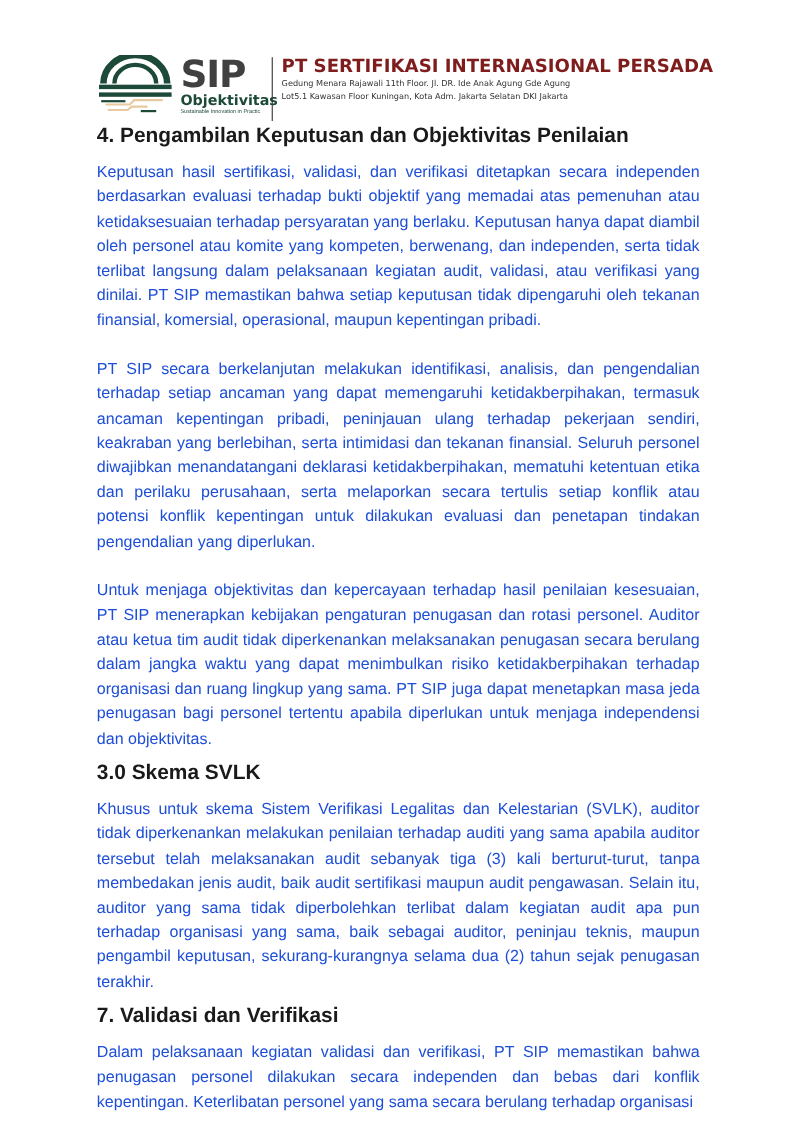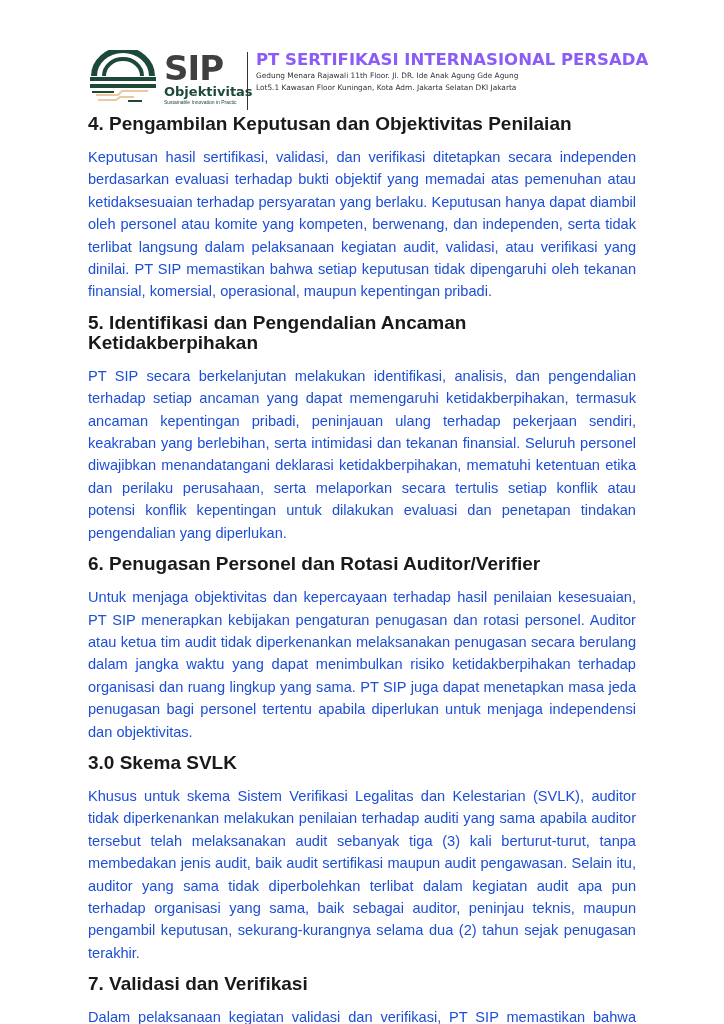--- a/index.html
+++ b/index.html
@@ -5,21 +5,21 @@
     html, body { margin: 0; padding: 0; background: #ffffff; }
     body { width: 724px; height: 1024px; position: relative; overflow: hidden; font-family: "Liberation Sans", sans-serif; color: #1e1e1e; }
     .header { position: absolute; left: 88px; top: 40px; width: 580px; height: 70px; }
     .logo { position: absolute; left: 0; top: 10px; width: 70px; height: 56px; }
     .brand { position: absolute; left: 76px; top: 12px; }
     .brand-sip { font-family: "DejaVu Sans", sans-serif; font-weight: bold; font-size: 34px; line-height: 32px; color: #404040; letter-spacing: -1px; }
     .brand-cert { font-family: "DejaVu Sans", sans-serif; font-weight: bold; font-size: 13px; line-height: 14px; color: #1d4a38; margin-top: 1px; }
     .brand-tag { font-size: 5px; color: #1d4a38; line-height: 6px; }
     .vline { position: absolute; left: 159px; top: 12px; width: 1px; height: 58px; background: #333; }
     .company { position: absolute; left: 168px; top: 10px; }
-    .company-name { font-family: "DejaVu Sans", sans-serif; font-weight: bold; font-size: 16.5px; line-height: 20px; color: #8b5cf6; white-space: nowrap; }
+    .company-name { font-family: "DejaVu Sans", sans-serif; font-weight: bold; font-size: 16.5px; line-height: 20px; color: #7f1d1d; white-space: nowrap; }
     .company-addr { font-family: "DejaVu Sans", sans-serif; font-size: 7.4px; line-height: 12px; color: #333; white-space: nowrap; }
     .contact { display: flex; align-items: center; gap: 4px; font-family: "DejaVu Sans", sans-serif; font-size: 7.4px; color: #333; line-height: 12px; }
     .cicon { display: inline-block; width: 8px; height: 8px; border-radius: 50%; background: #222; }
     .content { position: absolute; left: 88px; top: 114px; width: 548px; }
     h2 { font-size: 19px; font-weight: bold; margin: 0; line-height: 20px; color: #1a1a1a; }
     p { font-size: 14.6px; line-height: 22.4px; margin: 0; text-align: justify; color: #1d4ed8; }
     .gap-h { height: 12px; }
     .gap-p { height: 10px; }
   </style>
 </head>
@@ -48,26 +48,24 @@
     <div class="company-addr">Lot5.1 Kawasan Floor Kuningan, Kota Adm. Jakarta Selatan DKI Jakarta</div>
   </div>
 </div>
 
 <div class="content">
   <h2>4. Pengambilan Keputusan dan Objektivitas Penilaian</h2>
   <div class="gap-h"></div>
   <p>Keputusan hasil sertifikasi, validasi, dan verifikasi ditetapkan secara independen berdasarkan evaluasi terhadap bukti objektif yang memadai atas pemenuhan atau ketidaksesuaian terhadap persyaratan yang berlaku. Keputusan hanya dapat diambil oleh personel atau komite yang kompeten, berwenang, dan independen, serta tidak terlibat langsung dalam pelaksanaan kegiatan audit, validasi, atau verifikasi yang dinilai. PT SIP memastikan bahwa setiap keputusan tidak dipengaruhi oleh tekanan finansial, komersial, operasional, maupun kepentingan pribadi.</p>
   <div class="gap-p"></div>
 
-  <h2>5. Identifikasi dan Pengendalian Ancaman Ketidakberpihakan</h2>
   <div class="gap-h"></div>
   <p>PT SIP secara berkelanjutan melakukan identifikasi, analisis, dan pengendalian terhadap setiap ancaman yang dapat memengaruhi ketidakberpihakan, termasuk ancaman kepentingan pribadi, peninjauan ulang terhadap pekerjaan sendiri, keakraban yang berlebihan, serta intimidasi dan tekanan finansial. Seluruh personel diwajibkan menandatangani deklarasi ketidakberpihakan, mematuhi ketentuan etika dan perilaku perusahaan, serta melaporkan secara tertulis setiap konflik atau potensi konflik kepentingan untuk dilakukan evaluasi dan penetapan tindakan pengendalian yang diperlukan.</p>
   <div class="gap-p"></div>
 
-  <h2>6. Penugasan Personel dan Rotasi Auditor/Verifier</h2>
   <div class="gap-h"></div>
   <p>Untuk menjaga objektivitas dan kepercayaan terhadap hasil penilaian kesesuaian, PT SIP menerapkan kebijakan pengaturan penugasan dan rotasi personel. Auditor atau ketua tim audit tidak diperkenankan melaksanakan penugasan secara berulang dalam jangka waktu yang dapat menimbulkan risiko ketidakberpihakan terhadap organisasi dan ruang lingkup yang sama. PT SIP juga dapat menetapkan masa jeda penugasan bagi personel tertentu apabila diperlukan untuk menjaga independensi dan objektivitas.</p>
   <div class="gap-p"></div>
 
   <h2>3.0 Skema SVLK</h2>
   <div class="gap-h"></div>
   <p>Khusus untuk skema Sistem Verifikasi Legalitas dan Kelestarian (SVLK), auditor tidak diperkenankan melakukan penilaian terhadap auditi yang sama apabila auditor tersebut telah melaksanakan audit sebanyak tiga (3) kali berturut-turut, tanpa membedakan jenis audit, baik audit sertifikasi maupun audit pengawasan. Selain itu, auditor yang sama tidak diperbolehkan terlibat dalam kegiatan audit apa pun terhadap organisasi yang sama, baik sebagai auditor, peninjau teknis, maupun pengambil keputusan, sekurang-kurangnya selama dua (2) tahun sejak penugasan terakhir.</p>
   <div class="gap-p"></div>
 
   <h2>7. Validasi dan Verifikasi</h2>

